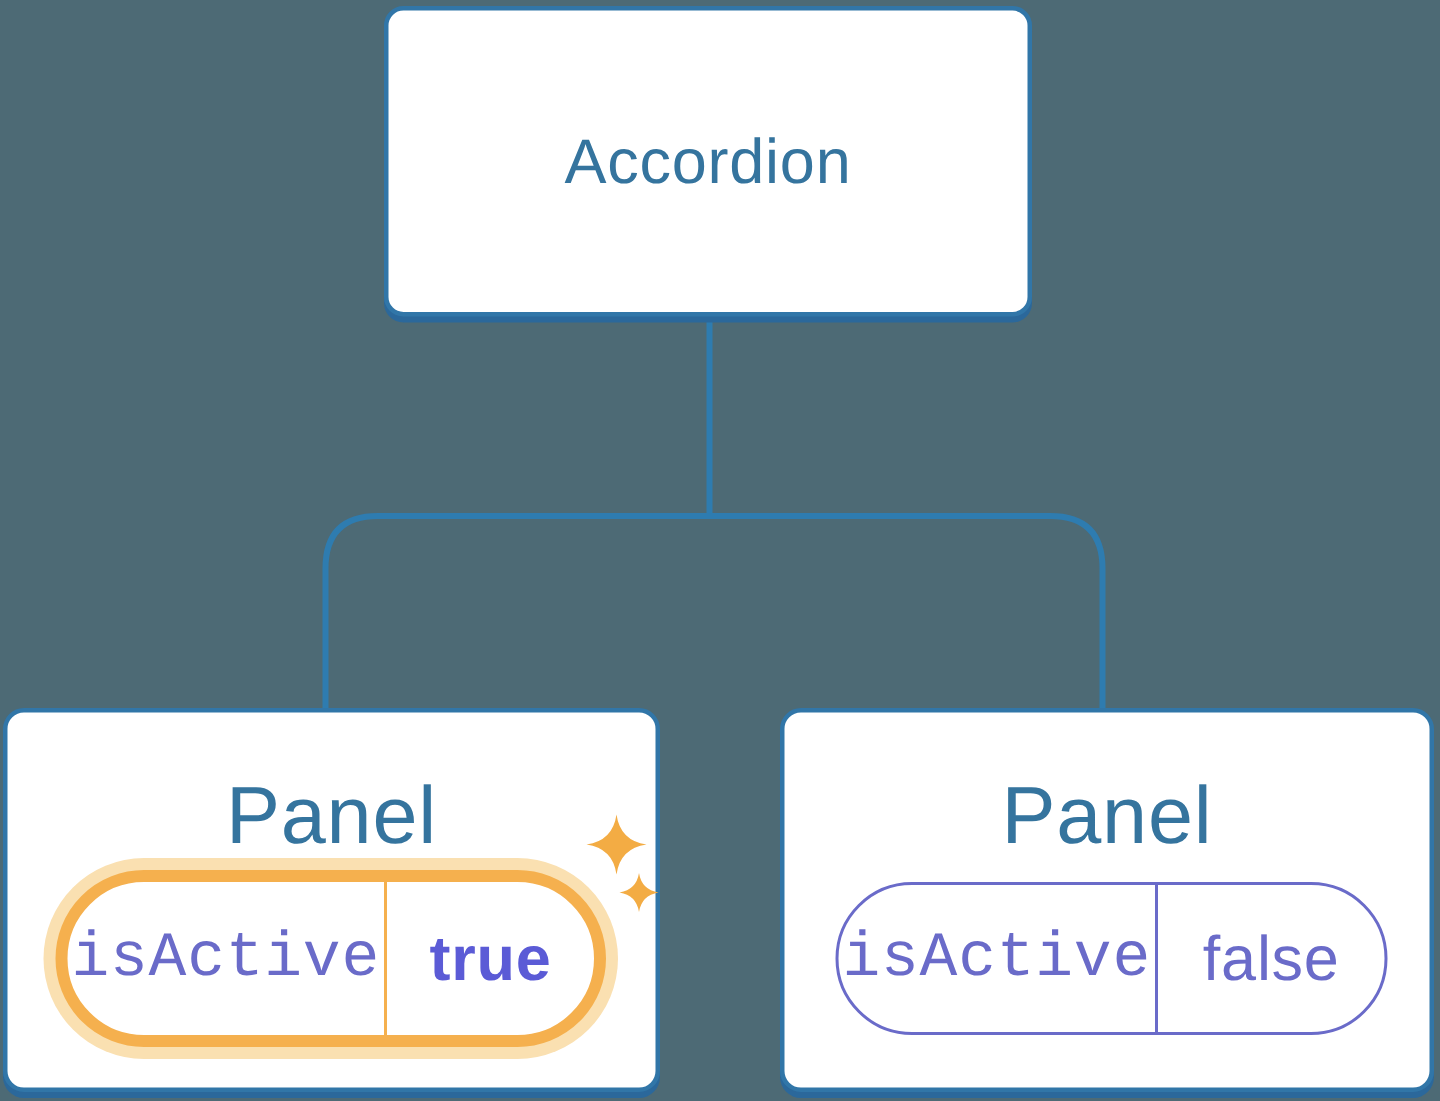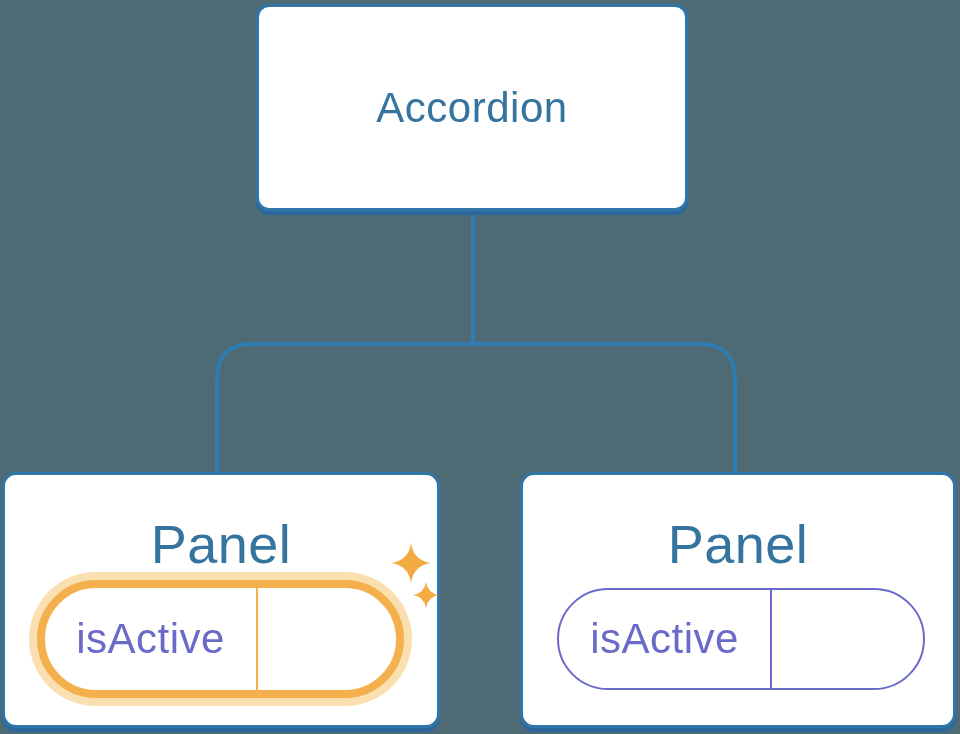--- a/index.html
+++ b/index.html
@@ -93,21 +93,21 @@
     border-radius: 52px;
   }
   .pill-cell {
     display: flex;
     align-items: center;
     justify-content: center;
     font-size: 42px;
     letter-spacing: 0.5px;
     color: #6A6BC9;
   }
-  .pill-cell.name { flex: 0 0 211px; }
+  .pill-cell.name { flex: 0 0 211px; font-family: Liberation Mono, monospace; }
   .pill-cell.value { flex: 1 1 auto; }
   .pill-divider {
     flex: 0 0 2px;
     align-self: stretch;
   }
   .state-pill.highlighted .pill-divider { background: #F5B04E; }
   .state-pill.normal .pill-divider { background: #6A6BC9; }
   .state-pill.highlighted .pill-cell.value {
     font-weight: bold;
     color: #5B5BD6;
@@ -133,30 +133,32 @@
   <div class="node accordion-node">
     <span class="node-label">Accordion</span>
   </div>
 
   <div class="node panel-node-left">
     <div class="panel-title">Panel</div>
 
     <div class="state-pill highlighted">
       <div class="pill-cell name">isActive</div>
       <div class="pill-divider"></div>
+      <div class="pill-cell value">true</div>
     </div>
 
     <svg class="sparkles" viewBox="0 0 50 68" xmlns="http://www.w3.org/2000/svg">
       <path d="M21 2 Q23.5 19.5 41 22 Q23.5 24.5 21 42 Q18.5 24.5 1 22 Q18.5 19.5 21 2 Z" fill="#F3AC44"></path>
       <path d="M36 41 Q37.8 52.2 49 54 Q37.8 55.8 36 67 Q34.2 55.8 23 54 Q34.2 52.2 36 41 Z" fill="#F3AC44"></path>
     </svg>
   </div>
 
   <div class="node panel-node-right">
     <div class="panel-title">Panel</div>
 
     <div class="state-pill normal">
       <div class="pill-cell name">isActive</div>
       <div class="pill-divider"></div>
+      <div class="pill-cell value">false</div>
     </div>
   </div>
 
 </div>
 
 </body></html>

